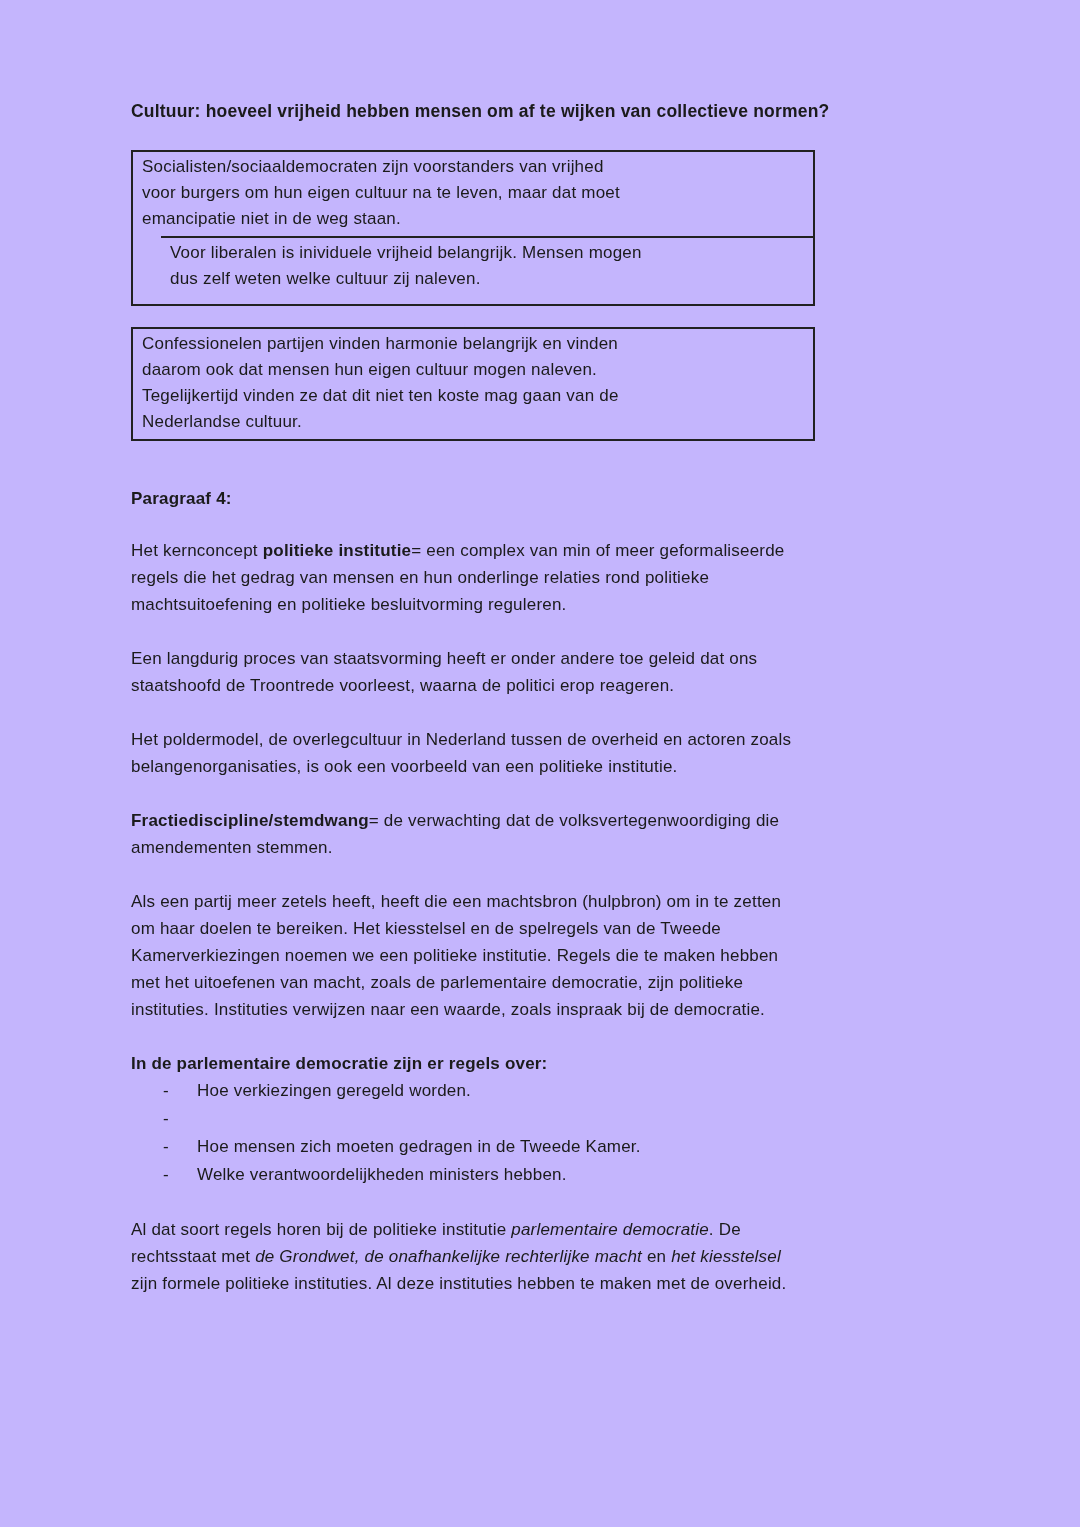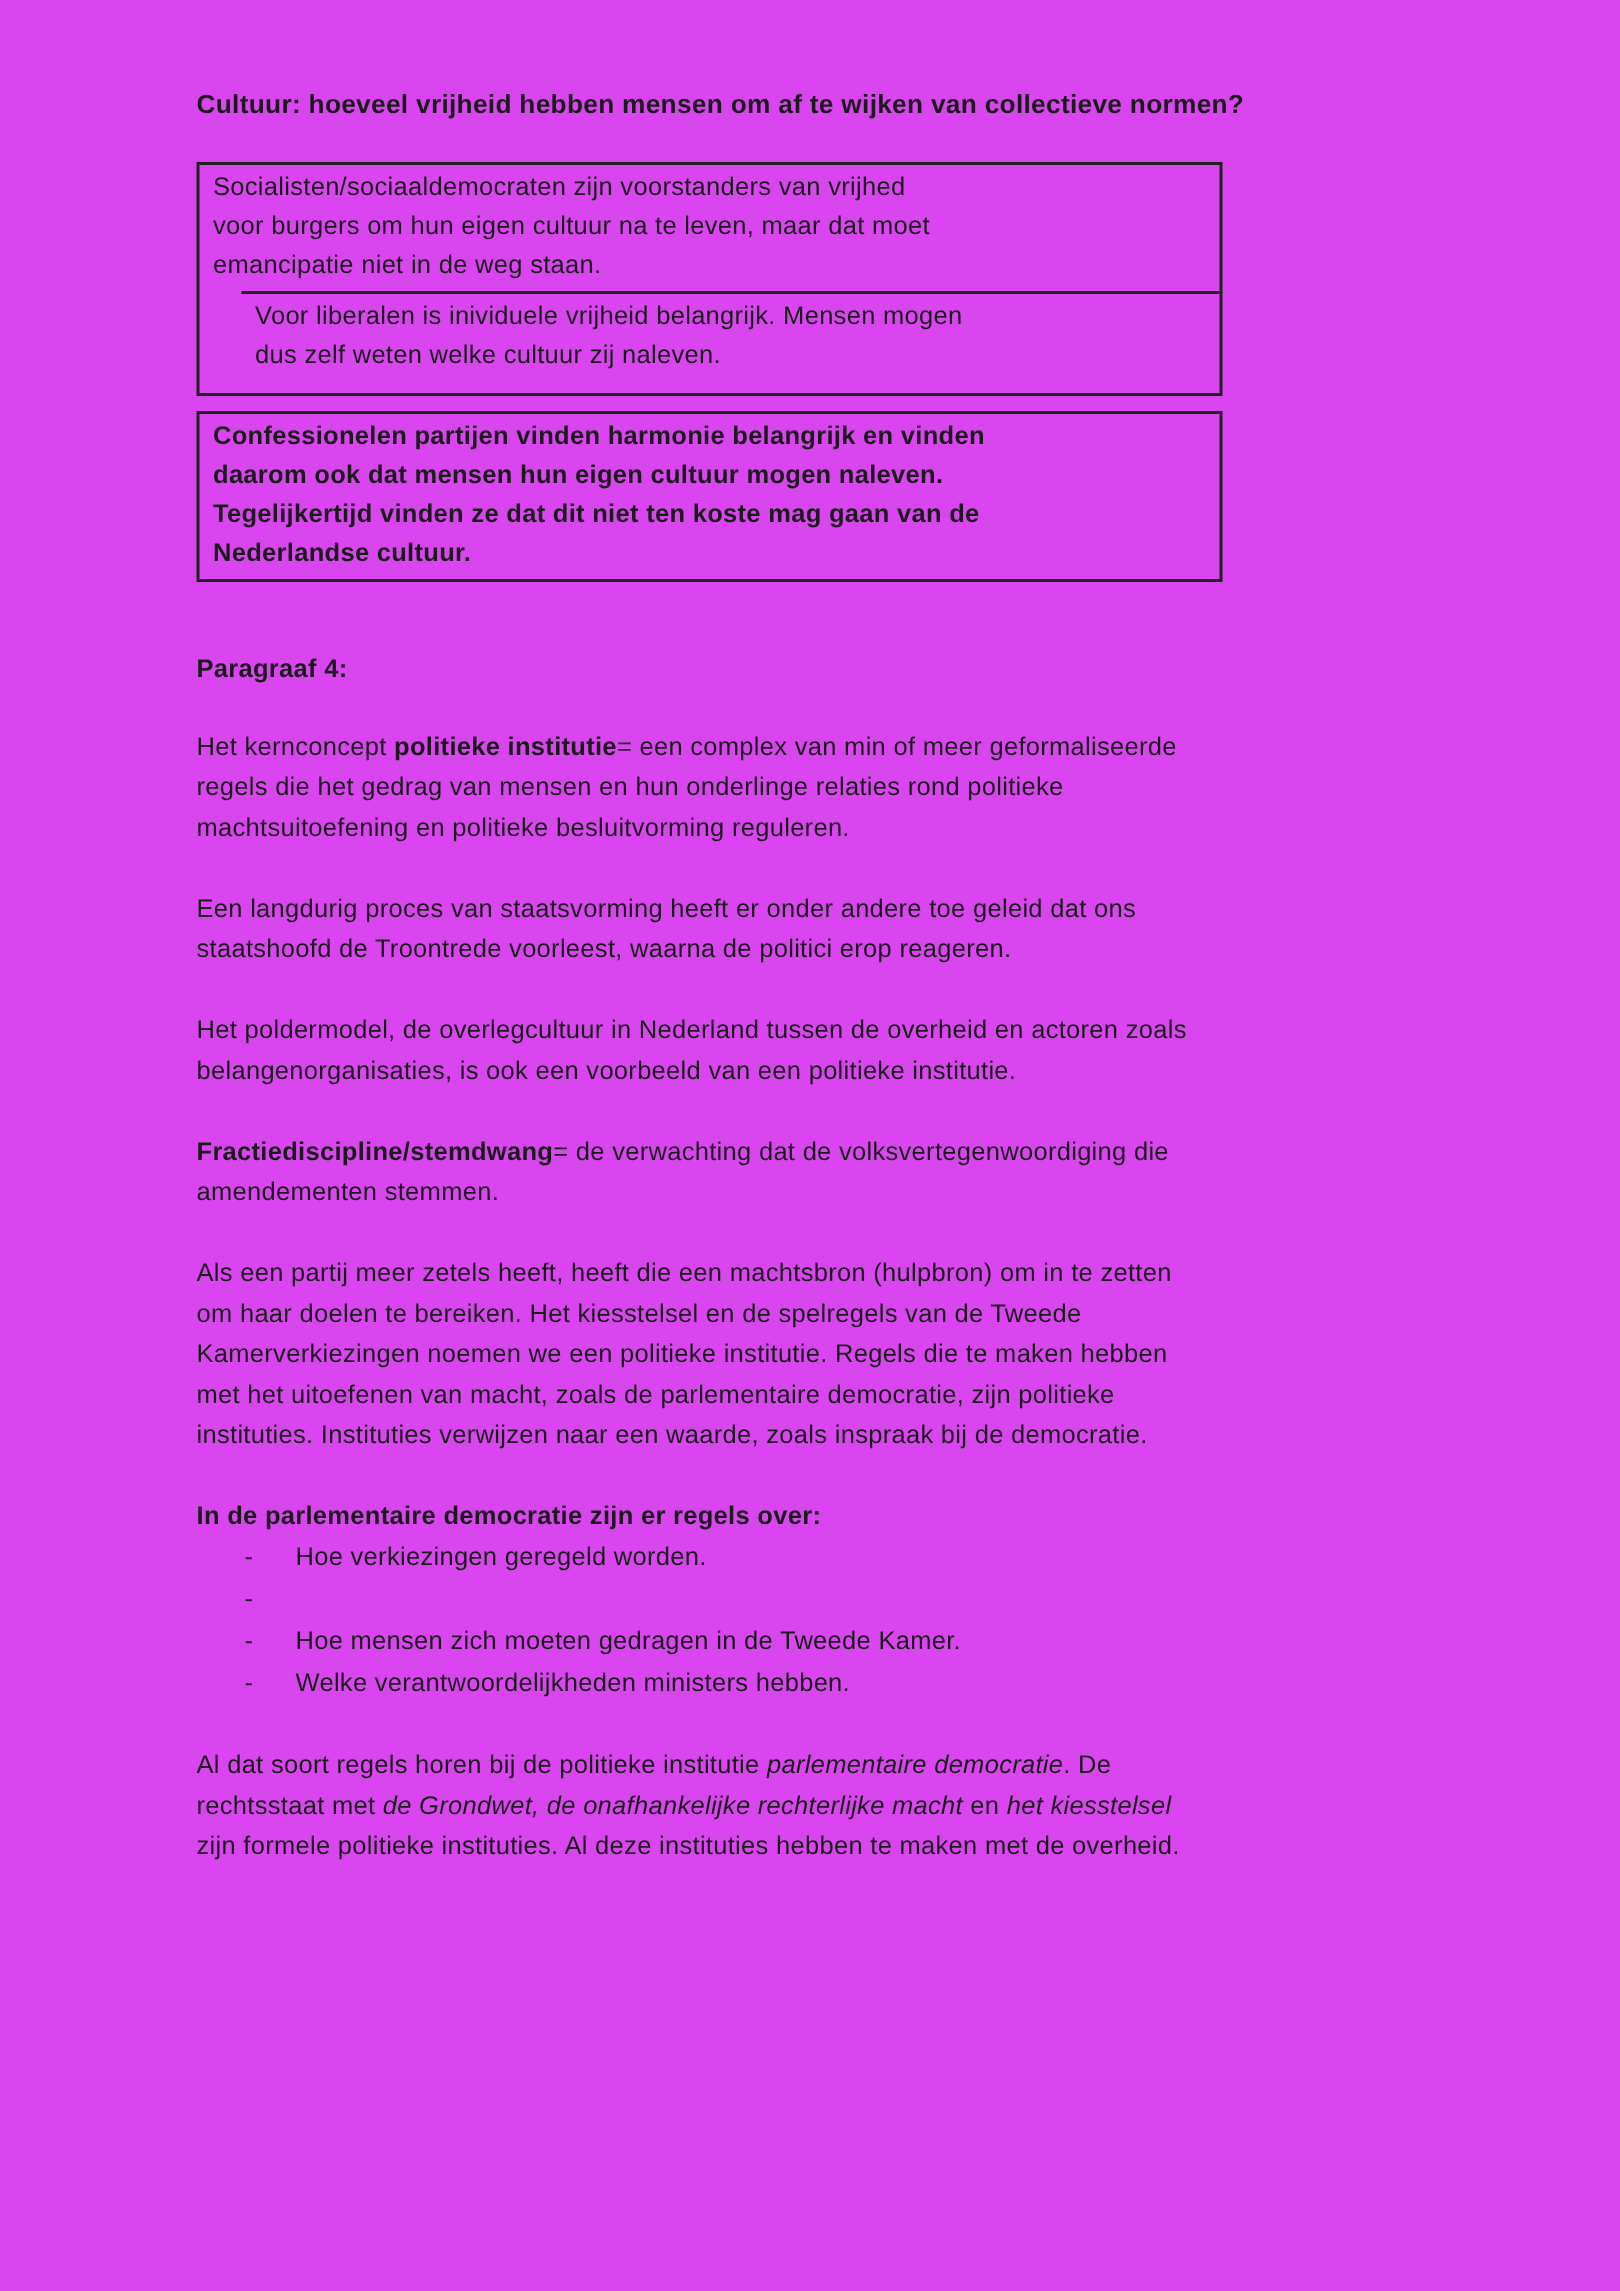--- a/index.html
+++ b/index.html
@@ -1,40 +1,40 @@
 <!DOCTYPE html>
 <html><head>
 <meta charset="utf-8">
 <style>
   html, body { margin: 0; padding: 0; background: #ffffff; }
   .page {
     width: 1080px;
     min-height: 1527px;
     box-sizing: border-box;
-    background: #d946ef;
+    background: #c4b5fd;
     color: #1b1b1b;
     font-family: "Liberation Sans", "DejaVu Sans", sans-serif;
     font-size: 17px;
     line-height: 27px;
     letter-spacing: 0.2px;
-    padding: 56px 138px 60px 131px;
+    padding: 98px 138px 60px 131px;
   }
   .title {
     font-size: 17.5px;
     font-weight: 700;
     margin: 0 0 25px 0;
     line-height: 27px;
   }
   .tbox {
     border: 2px solid #212121;
     width: 684px;
     box-sizing: border-box;
     line-height: 26px;
   }
-  .tbox-gap { margin-top: 10px; font-weight: bold; }
+  .tbox-gap { margin-top: 21px; }
   .trow { padding: 2px 10px 4px 9px; }
   .trow + .trow { border-top: 2px solid #212121; margin-left: 28px; }
   .trow.pad-extra { padding-bottom: 12px; }
   .section-heading {
     font-weight: 700;
     margin: 44px 0 25px 0;
   }
   .para { margin: 0 0 27px 0; }
   .b { font-weight: 700; }
   .i { font-style: italic; }

